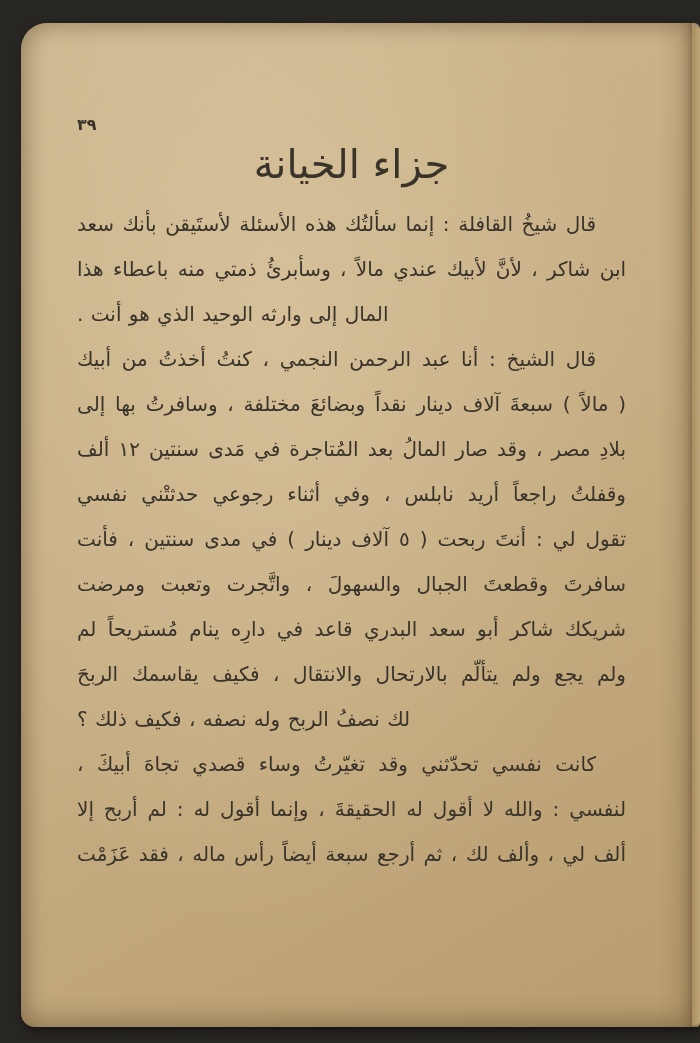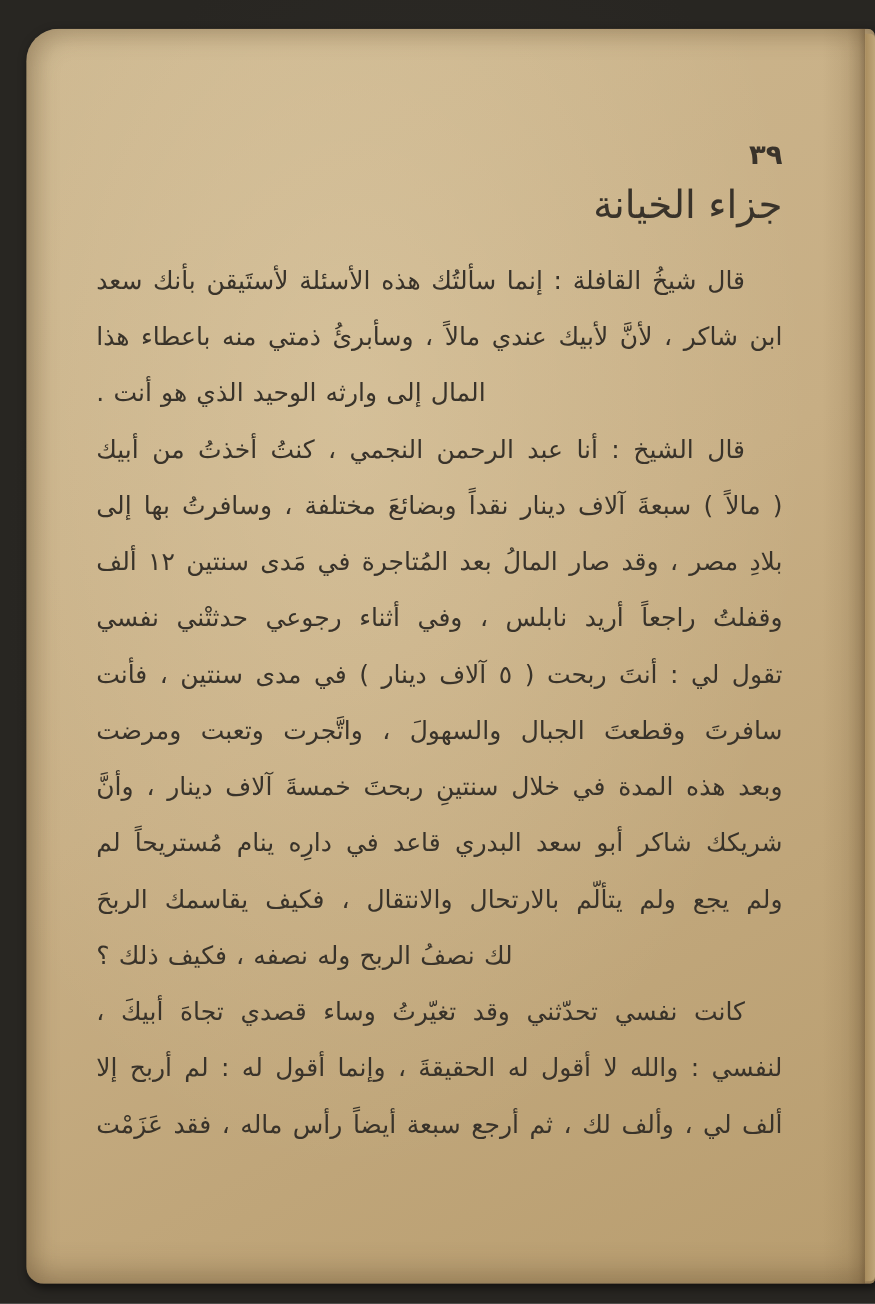--- a/index.html
+++ b/index.html
@@ -42,29 +42,30 @@
     border-radius: 0 4px 4px 0;
     pointer-events: none;
   }
   .content {
     position: absolute; inset: 0;
     padding: 90px 74px 0 56px;
     color: var(--ink-color, #39332a);
     direction: rtl;
   }
   .pageno {
-    text-align: right;
-    font-size: 22px;
+    text-align: left;
+    font-size: 16px;
     line-height: 24px;
     letter-spacing: 2px;
     font-weight: bold;
   }
   .title {
     margin: 6px 0 0 0;
-    font-size: 31px;
+    text-align: center;
+    font-size: 40px;
     line-height: 42px;
     font-weight: normal;
   }
   .text { margin-top: 17px; }
   .line {
     height: 45px;
     line-height: 45px;
     font-size: 20px;
     overflow: hidden;
     word-spacing: 1px;
@@ -92,21 +93,20 @@
             <div class="line justify">ابن شاكر ، لأنَّ لأبيك عندي مالاً ، وسأبرئُ ذمتي منه باعطاء هذا</div>
             <div class="line endline">المال إلى وارثه الوحيد الذي هو أنت .</div>
           </div>
           <div>
             <div class="line justify indent">قال الشيخ : أنا عبد الرحمن النجمي ، كنتُ أخذتُ من أبيك</div>
             <div class="line justify">( مالاً ) سبعةَ آلاف دينار نقداً وبضائعَ مختلفة ، وسافرتُ بها إلى</div>
             <div class="line justify">بلادِ مصر ، وقد صار المالُ بعد المُتاجرة في مَدى سنتين ١٢ ألف دينار ،</div>
             <div class="line justify">وقفلتُ راجعاً أريد نابلس ، وفي أثناء رجوعي حدثتْني نفسي الغادرةُ</div>
             <div class="line justify">تقول لي : أنتَ ربحت ( ٥ آلاف دينار ) في مدى سنتين ، فأنت الذي</div>
             <div class="line justify">سافرتَ وقطعتَ الجبال والسهولَ ، واتَّجرت وتعبت ومرضت وجُعت ،</div>
-            <div class="line justify">وبعد هذه المدة في خلال سنتينِ ربحتَ خمسةَ آلاف دينار ، وأنَّ</div>
             <div class="line justify">شريكك شاكر أبو سعد البدري قاعد في دارِه ينام مُستريحاً لم يتعب</div>
             <div class="line justify">ولم يجع ولم يتألّم بالارتحال والانتقال ، فكيف يقاسمك الربحَ مناصفة :</div>
             <div class="line endline">لك نصفُ الربح وله نصفه ، فكيف ذلك ؟</div>
           </div>
           <div>
             <div class="line justify indent">كانت نفسي تحدّثني وقد تغيّرتُ وساء قصدي تجاهَ أبيكَ ، فقلتُ</div>
             <div class="line justify">لنفسي : والله لا أقول له الحقيقةَ ، وإنما أقول له : لم أربح إلا ألفين ،</div>
             <div class="line justify">ألف لي ، وألف لك ، ثم أرجع سبعة أيضاً رأس ماله ، فقد عَزَمْت أن</div>
           </div>
         </div>

